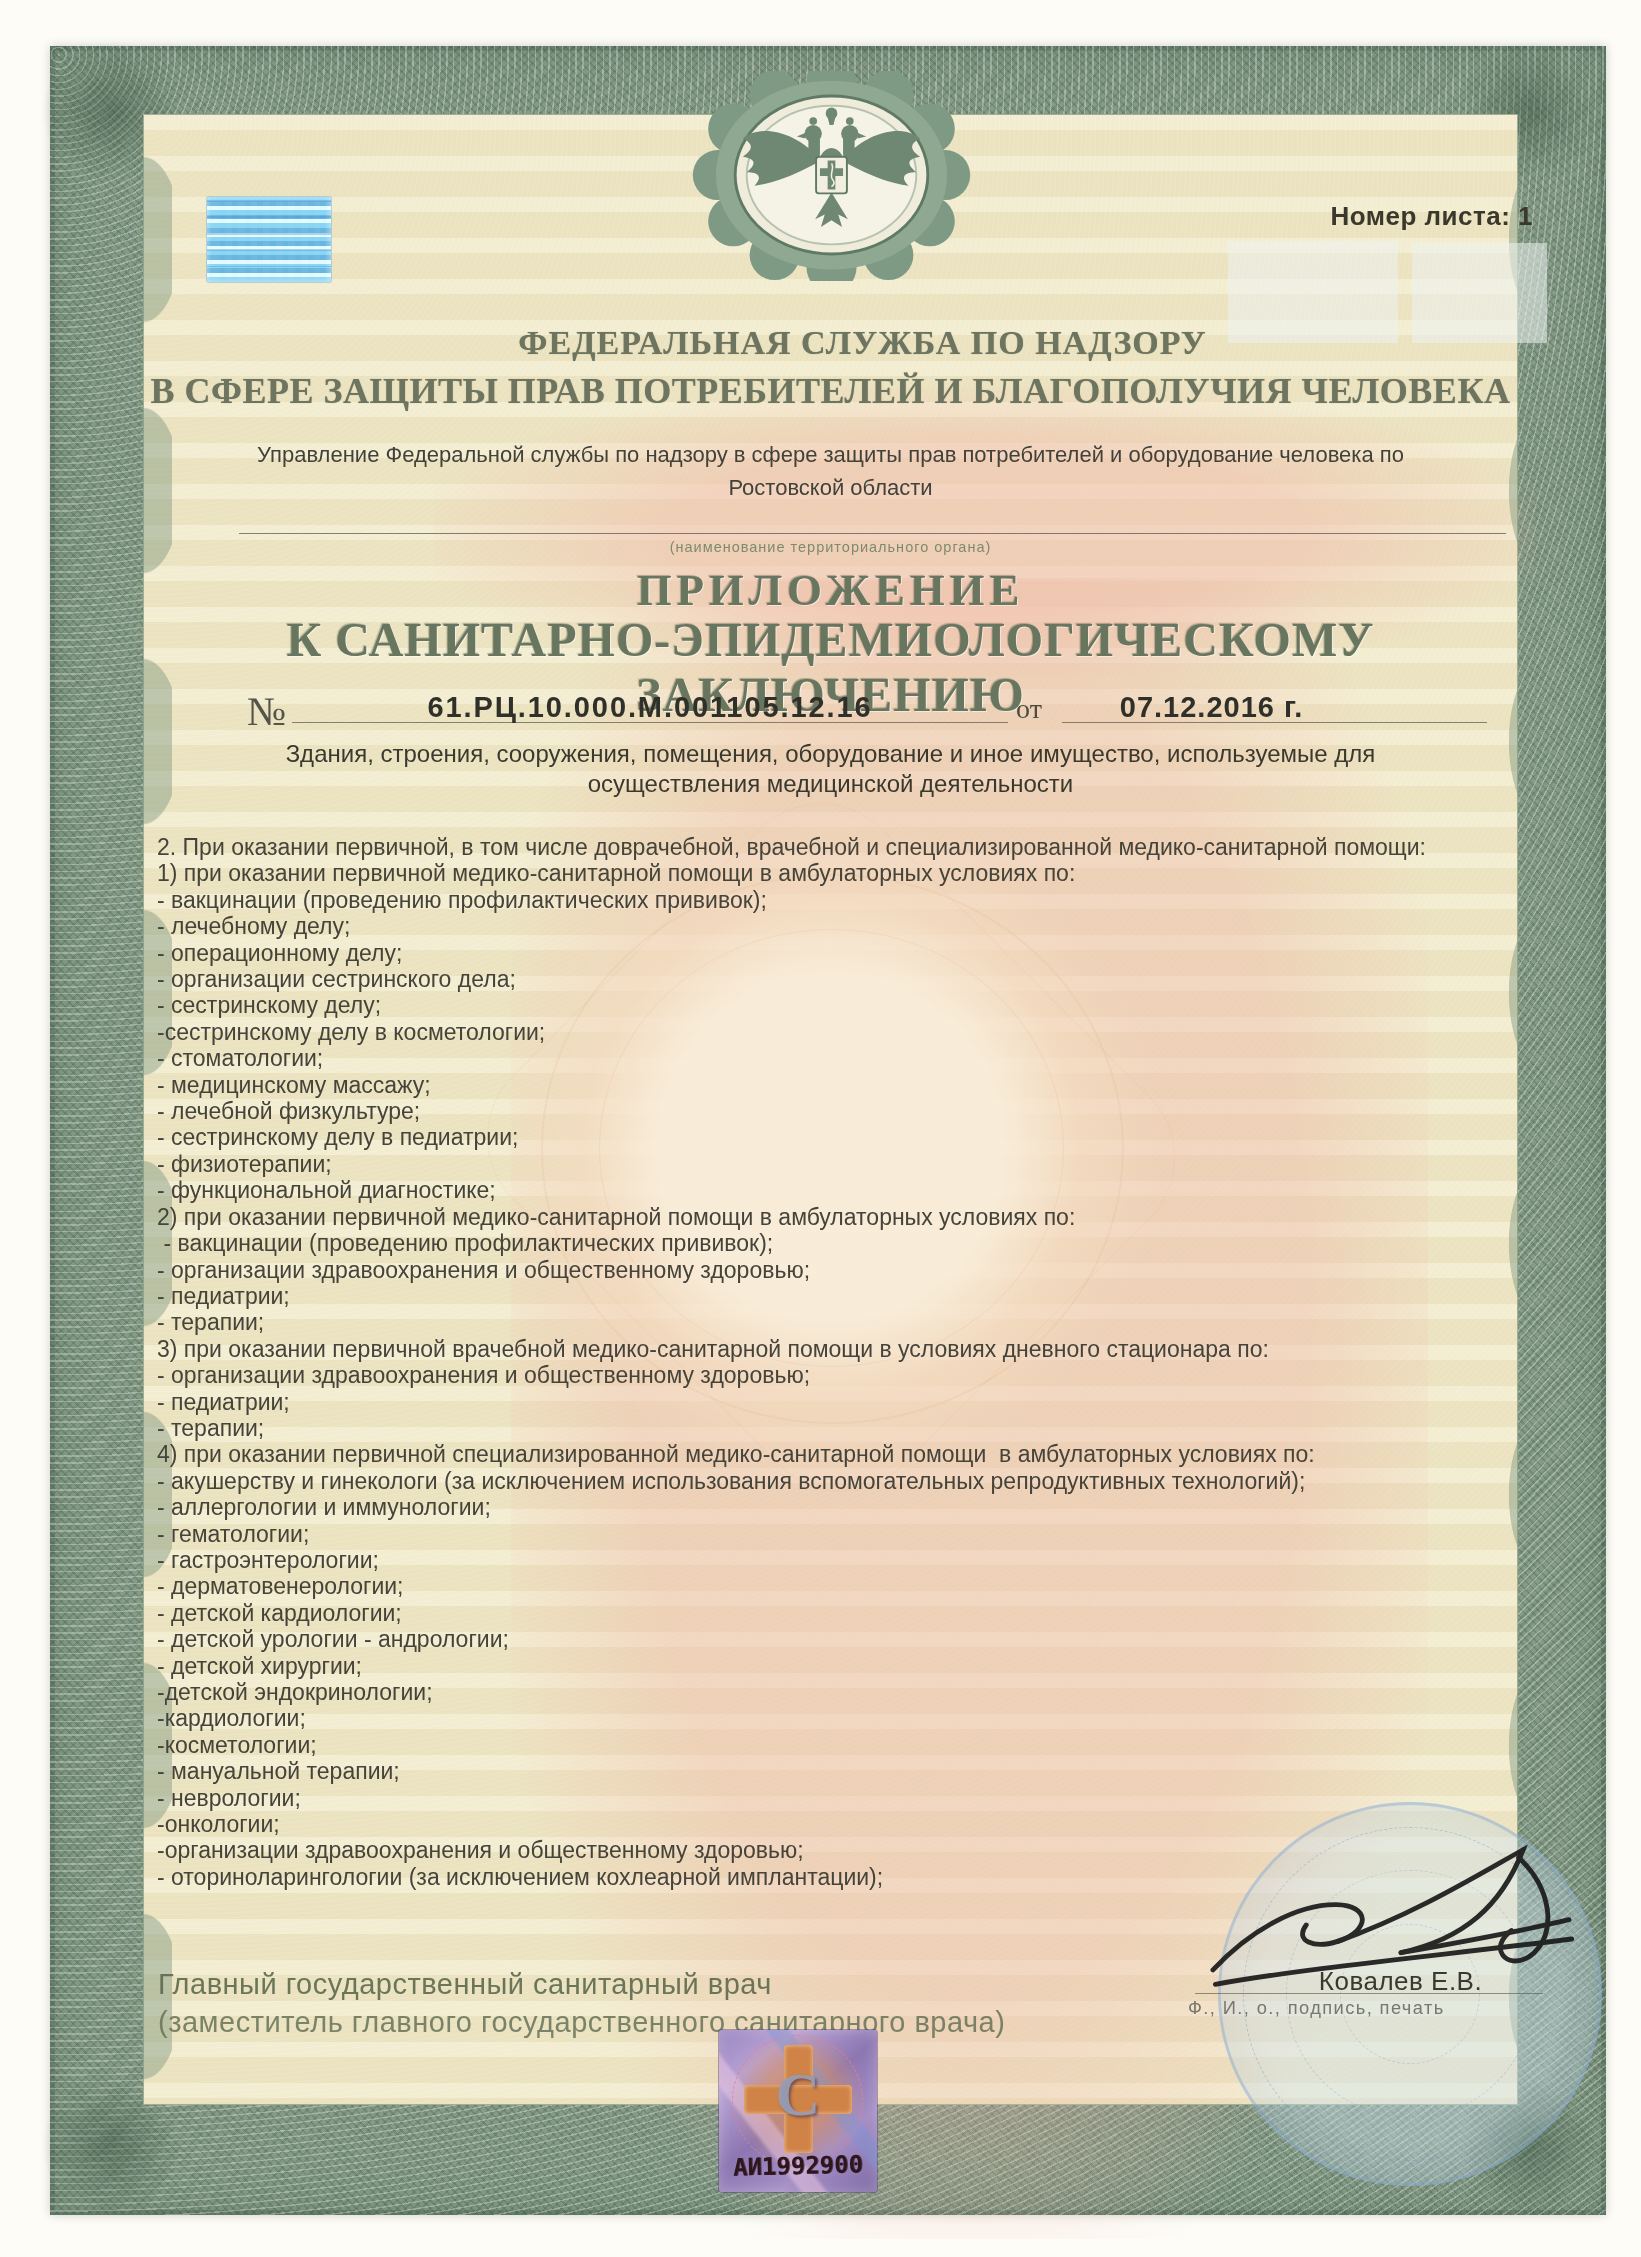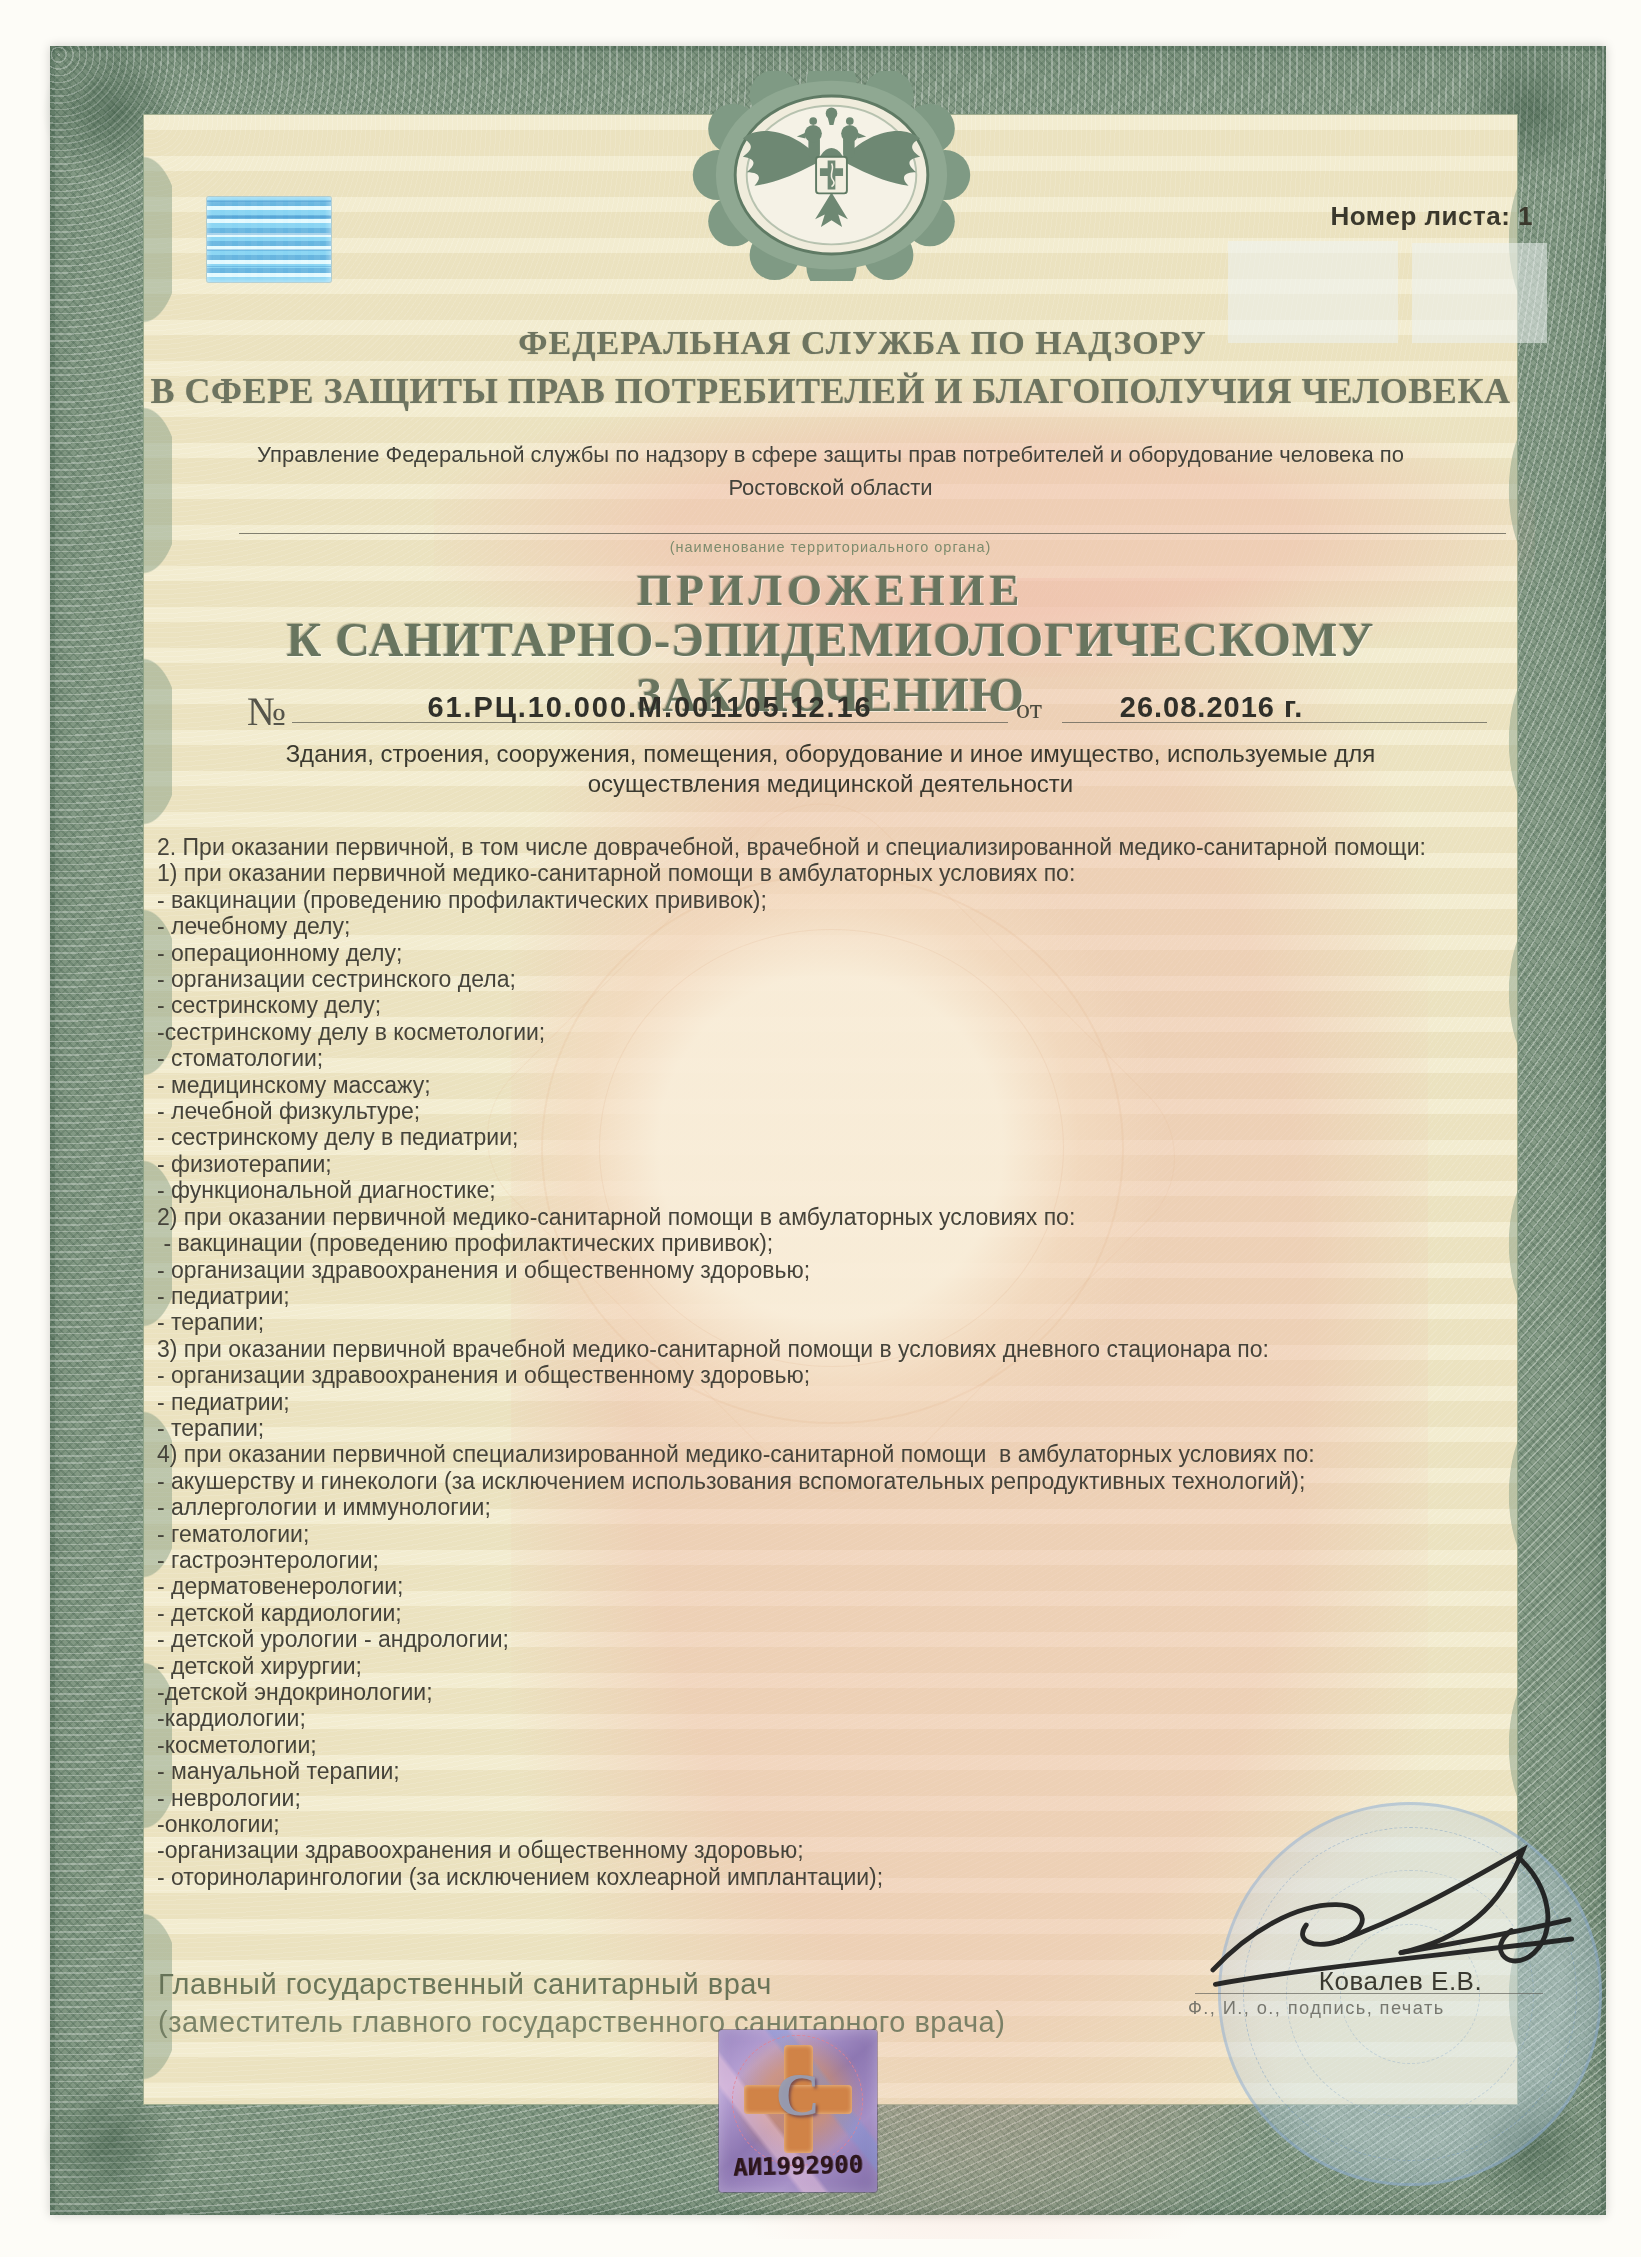--- a/index.html
+++ b/index.html
@@ -229,21 +229,21 @@
   <div class="centered dept-cap">(наименование территориального органа)</div>
 
   <div class="centered ser title1">ПРИЛОЖЕНИЕ</div>
   <div class="centered ser title2">К САНИТАРНО-ЭПИДЕМИОЛОГИЧЕСКОМУ ЗАКЛЮЧЕНИЮ</div>
 
   <div class="num-sign ser">№</div>
   <div class="num-line1"></div>
   <div class="num-value">61.РЦ.10.000.М.001105.12.16</div>
   <div class="from-label ser">от</div>
   <div class="num-line2"></div>
-  <div class="date-value">26.08.2016 г.</div>
+  <div class="date-value">07.12.2016 г.</div>
 
   <div class="centered subj subj2">осуществления медицинской деятельности</div>
   <div class="centered subj subj1">Здания, строения, сооружения, помещения, оборудование и иное имущество, используемые для</div>
 
   <div class="body-list">
       <div class="body-line">2. При оказании первичной, в том числе доврачебной, врачебной и специализированной медико-санитарной помощи:</div>
       <div class="body-line">1) при оказании первичной медико-санитарной помощи в амбулаторных условиях по:</div>
       <div class="body-line">- вакцинации (проведению профилактических прививок);</div>
       <div class="body-line">- лечебному делу;</div>
       <div class="body-line">- операционному делу;</div>

